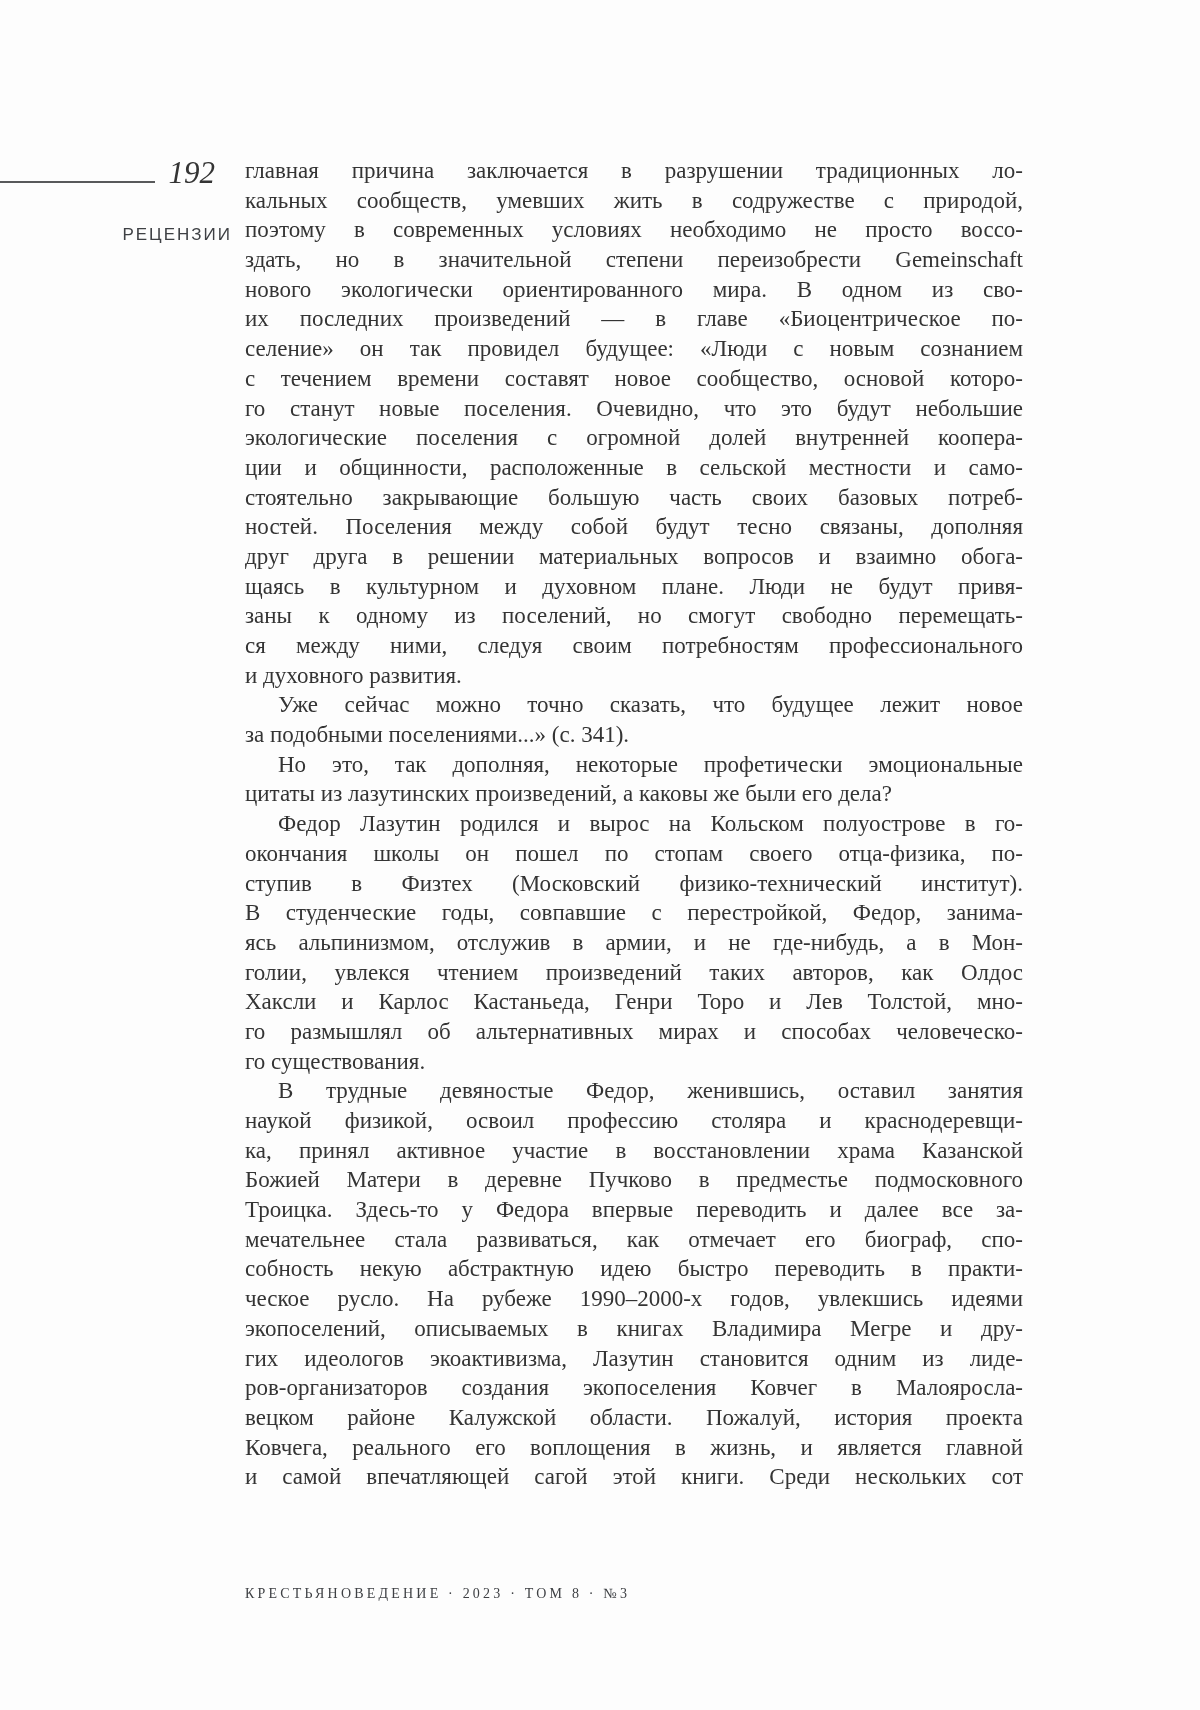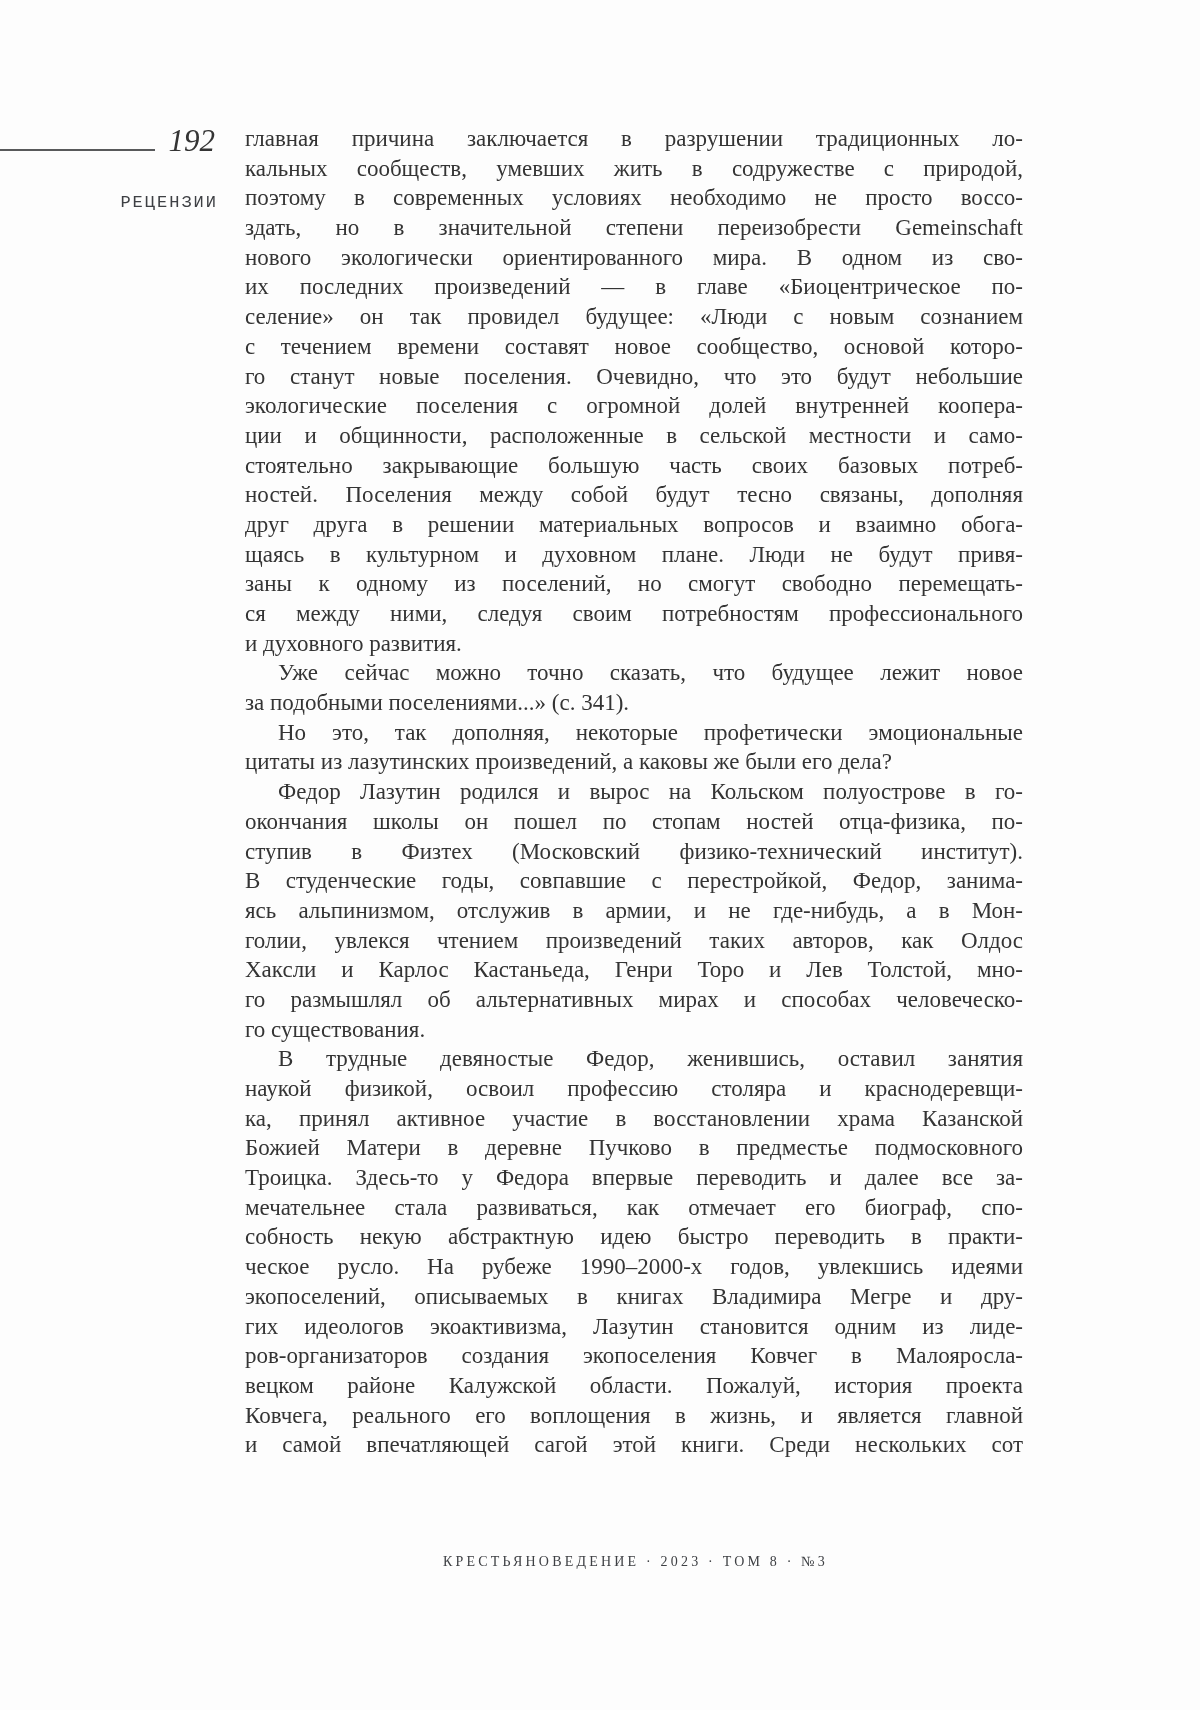--- a/index.html
+++ b/index.html
@@ -9,59 +9,60 @@
     --muted:#3e4044;
   }
   html,body{margin:0;padding:0;}
   body{
     width:1200px;height:1710px;
     background:var(--paper);
     position:relative;
     font-family:"Liberation Serif", serif;
     overflow:hidden;
   }
-  .page{position:absolute;inset:0;}
+  .page{position:absolute;inset:0;margin-top:32px;}
   .header-rule{
     position:absolute;left:0;top:149px;
     width:155px;height:2px;
     background:var(--rule);
   }
   .pagenum{
     position:absolute;left:0;top:124px;width:215px;
     text-align:right;
     font-family:"Liberation Serif", serif;
     font-style:italic;
     font-size:31px;line-height:34px;
     color:var(--ink);
   }
   .section-label{
     position:absolute;left:0;top:193px;width:218px;
     text-align:right;
-    font-family:Liberation Mono, monospace;
+    font-family:Liberation Sans, sans-serif;
     font-size:17px;line-height:20px;
     letter-spacing:2px;margin-right:-2px;
     color:var(--muted);
+    padding-left:14px;
   }
   .text-column{
     position:absolute;left:245px;top:124px;width:778px;
     font-family:"Liberation Serif", serif;
     font-size:23px;line-height:29.7px;
     color:var(--ink);
   }
   .tl{
     height:29.7px;
     text-align:justify;
     text-align-last:justify;
     text-justify:inter-word;
   }
   .tl.indent{text-indent:33px;}
   .tl.para-end{text-align-last:left;}
   .footer{
     position:absolute;left:245px;top:1552px;width:781px;
-    text-align:center;
+    text-align:left;
     font-family:"Liberation Serif", serif;
     font-size:14px;line-height:20px;
     letter-spacing:3.2px;margin-right:-3px;
     color:var(--muted);
   }
 </style>
 </head>
 <body>
 
 <div class="page">
@@ -85,21 +86,21 @@
       <div class="tl">друг друга в решении материальных вопросов и взаимно обога-</div>
       <div class="tl">щаясь в культурном и духовном плане. Люди не будут привя-</div>
       <div class="tl">заны к одному из поселений, но смогут свободно перемещать-</div>
       <div class="tl">ся между ними, следуя своим потребностям профессионального</div>
       <div class="tl para-end">и духовного развития.</div>
       <div class="tl indent">Уже сейчас можно точно сказать, что будущее лежит новое</div>
       <div class="tl para-end">за подобными поселениями...» (с. 341).</div>
       <div class="tl indent">Но это, так дополняя, некоторые профетически эмоциональные</div>
       <div class="tl para-end">цитаты из лазутинских произведений, а каковы же были его дела?</div>
       <div class="tl indent">Федор Лазутин родился и вырос на Кольском полуострове в го-</div>
-      <div class="tl">окончания школы он пошел по стопам ностей отца-физика, по-</div>
+      <div class="tl">окончания школы он пошел по стопам своего отца-физика, по-</div>
       <div class="tl">ступив в Физтех (Московский физико-технический институт).</div>
       <div class="tl">В студенческие годы, совпавшие с перестройкой, Федор, занима-</div>
       <div class="tl">ясь альпинизмом, отслужив в армии, и не где-нибудь, а в Мон-</div>
       <div class="tl">голии, увлекся чтением произведений таких авторов, как Олдос</div>
       <div class="tl">Хаксли и Карлос Кастаньеда, Генри Торо и Лев Толстой, мно-</div>
       <div class="tl">го размышлял об альтернативных мирах и способах человеческо-</div>
       <div class="tl para-end">го существования.</div>
       <div class="tl indent">В трудные девяностые Федор, женившись, оставил занятия</div>
       <div class="tl">наукой физикой, освоил профессию столяра и краснодеревщи-</div>
       <div class="tl">ка, принял активное участие в восстановлении храма Казанской</div>

